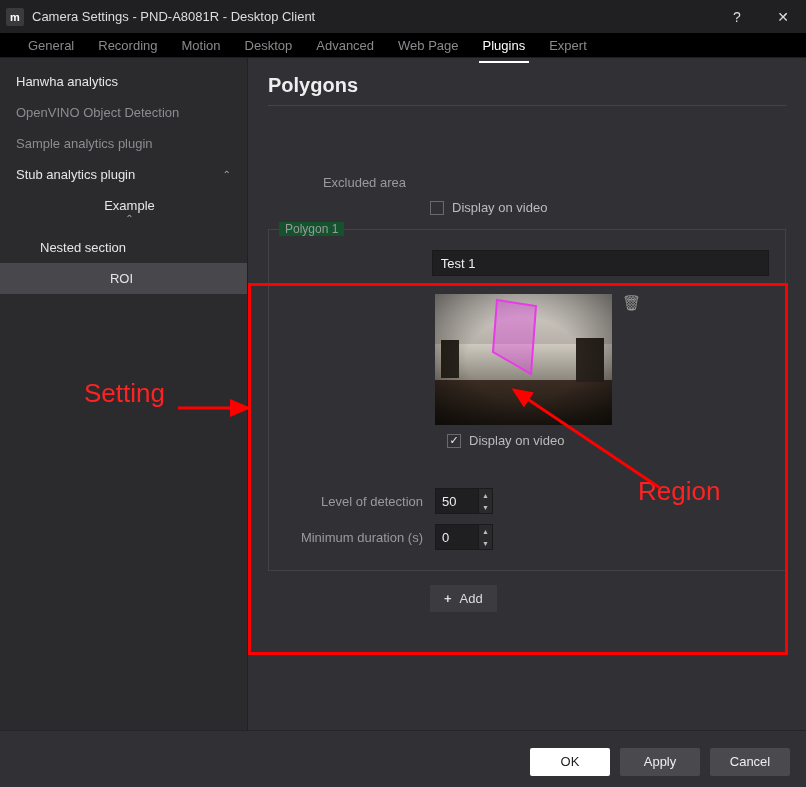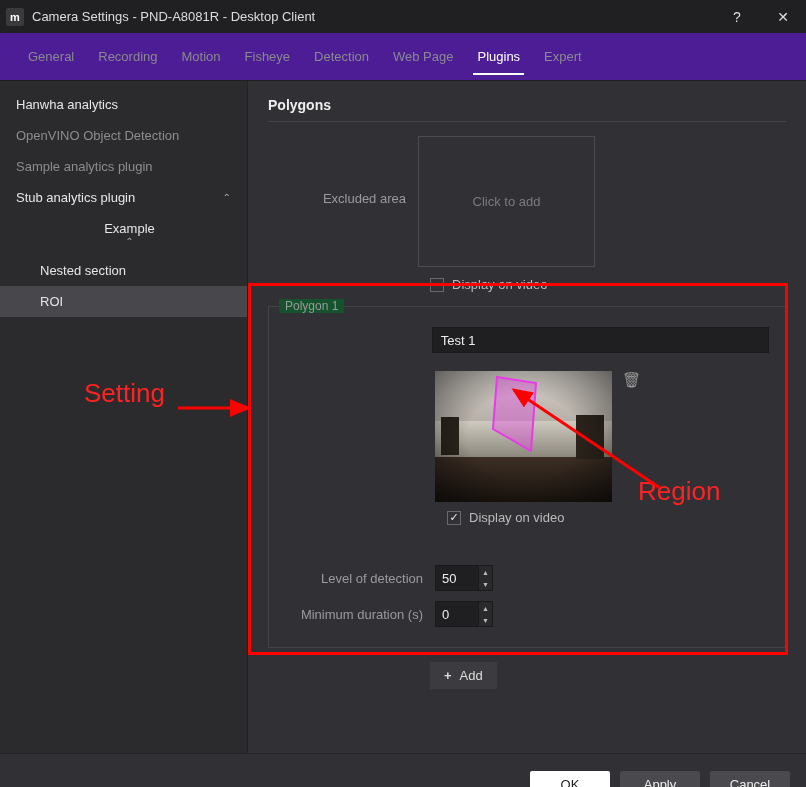--- a/index.html
+++ b/index.html
@@ -6,37 +6,37 @@
   body { width: 806px; height: 787px; background: #2b2b2e; color: #ccc; font-size: 13px; overflow: hidden; position: relative; }
 
   
   .titlebar { height: 33px; background: #202022; display: flex; align-items: center; padding: 0 0 0 6px; }
   .app-icon { width: 18px; height: 18px; background: #3a3a3d; color: #fff; font-size: 11px; font-weight: bold; display: flex; align-items: center; justify-content: center; border-radius: 2px; margin-right: 8px; }
   .titlebar .title { flex: 1; font-size: 13px; color: #ddd; }
   .titlebar .ctrl { width: 46px; height: 33px; display: flex; align-items: center; justify-content: center; color: #ddd; cursor: pointer; font-size: 14px; }
   .titlebar .ctrl.help { font-weight: normal; }
 
   
-  .tabs { display: flex; background: #4c1d95; padding: 0 16px; height: 48px; align-items: center; border-bottom: 1px solid #1e1e20; }
+  .tabs { display: flex; background: #000000; padding: 0 16px; height: 25px; align-items: center; border-bottom: 1px solid #1e1e20; }
   .tab { padding: 0 12px; height: 36px; display: flex; align-items: center; color: #8a8a8e; cursor: pointer; font-size: 13px; position: relative; }
   .tab.active { color: #fff; }
   .tab.active::after { content: ""; position: absolute; left: 8px; right: 8px; bottom: 0; height: 2px; background: #fff; }
 
   
   .content { display: flex; height: calc(787px - 33px - 36px - 46px); background: #313135; }
   .sidebar { width: 248px; background: #2b2b2e; border-right: 1px solid #212124; padding-top: 8px; }
   .side-item { padding: 8px 16px; color: #8c8c90; cursor: pointer; display: flex; align-items: center; justify-content: space-between; }
   .side-item.bright { color: #e6e6e8; }
   .side-sub { padding: 8px 16px 8px 28px; color: #e6e6e8; display: flex; align-items: center; justify-content: space-between; cursor: pointer; flex-direction: column; }
   .side-sub2 { padding: 8px 16px 8px 40px; color: #e6e6e8; cursor: pointer; }
   .side-sub2.selected { background: #48484c; }
   .chev { font-size: 10px; color: #aaa; }
 
   .main { flex: 1; padding: 16px 20px 10px 20px; overflow: auto; position: relative; }
-  .section-title { font-weight: 600; color: #eee; font-size: 14px; padding-bottom: 8px; border-bottom: 1px solid #444; margin-bottom: 14px; }
+  .section-title { font-weight: 600; color: #eee; font-size: 20px; padding-bottom: 8px; border-bottom: 1px solid #444; margin-bottom: 14px; }
 
   .form-row { display: flex; align-items: flex-start; margin-bottom: 8px; }
   .form-label { width: 150px; text-align: right; padding-right: 12px; color: #9a9a9e; font-size: 13px; padding-top: 4px; }
   .form-label.mid { padding-top: 55px; }
 
   .add-box { width: 177px; height: 131px; border: 1px solid #4c4c50; display: flex; align-items: center; justify-content: center; color: #7a7a7e; cursor: pointer; }
 
   .check-row { display: flex; align-items: center; padding-left: 162px; margin-top: 10px; margin-bottom: 14px; color: #bbb; }
   .checkbox { width: 14px; height: 14px; border: 1px solid #6a6a6e; margin-right: 8px; display: flex; align-items: center; justify-content: center; font-size: 11px; cursor: pointer; }
   .checkbox.checked::before { content: "✓"; color: #eee; }
@@ -86,22 +86,22 @@
   <div class="app-icon">m</div>
   <div class="title">Camera Settings - PND-A8081R - Desktop Client</div>
   <div class="ctrl help">?</div>
   <div class="ctrl">✕</div>
 </div>
 
 <div class="tabs">
   <div class="tab">General</div>
   <div class="tab">Recording</div>
   <div class="tab">Motion</div>
-  <div class="tab">Fisheye</div>
-  <div class="tab">Detection</div>
+  <div class="tab">Desktop</div>
+  <div class="tab">Advanced</div>
   <div class="tab">Web Page</div>
   <div class="tab active">Plugins</div>
   <div class="tab">Expert</div>
 </div>
 
 <div class="content">
   <div class="sidebar">
     <div class="side-item bright">
         <span>Hanwha analytics</span>
       </div>
@@ -113,31 +113,28 @@
       </div>
     <div class="side-item bright">
       <span>Stub analytics plugin</span>
       <span class="chev">⌃</span>
     </div>
     <div class="side-sub">
       <span>Example</span>
       <span class="chev">⌃</span>
     </div>
     <div class="side-sub2">Nested section</div>
-    <div class="side-sub2 selected" style="padding-left:40px;">ROI</div>
+    <div class="side-sub2 selected" style="padding-left:12px;text-align:center;">ROI</div>
   </div>
 
   <div class="main">
     <div class="section-title">Polygons</div>
 
     <div class="form-row">
       <div class="form-label mid">Excluded area</div>
-      <div class="add-box">
-        <span>Click to add</span>
-      </div>
     </div>
     <div class="check-row">
       <div class="checkbox"></div>
       <span>Display on video</span>
     </div>
 
     
     <div class="fieldset">
       <div class="legend">Polygon 1</div>
 

